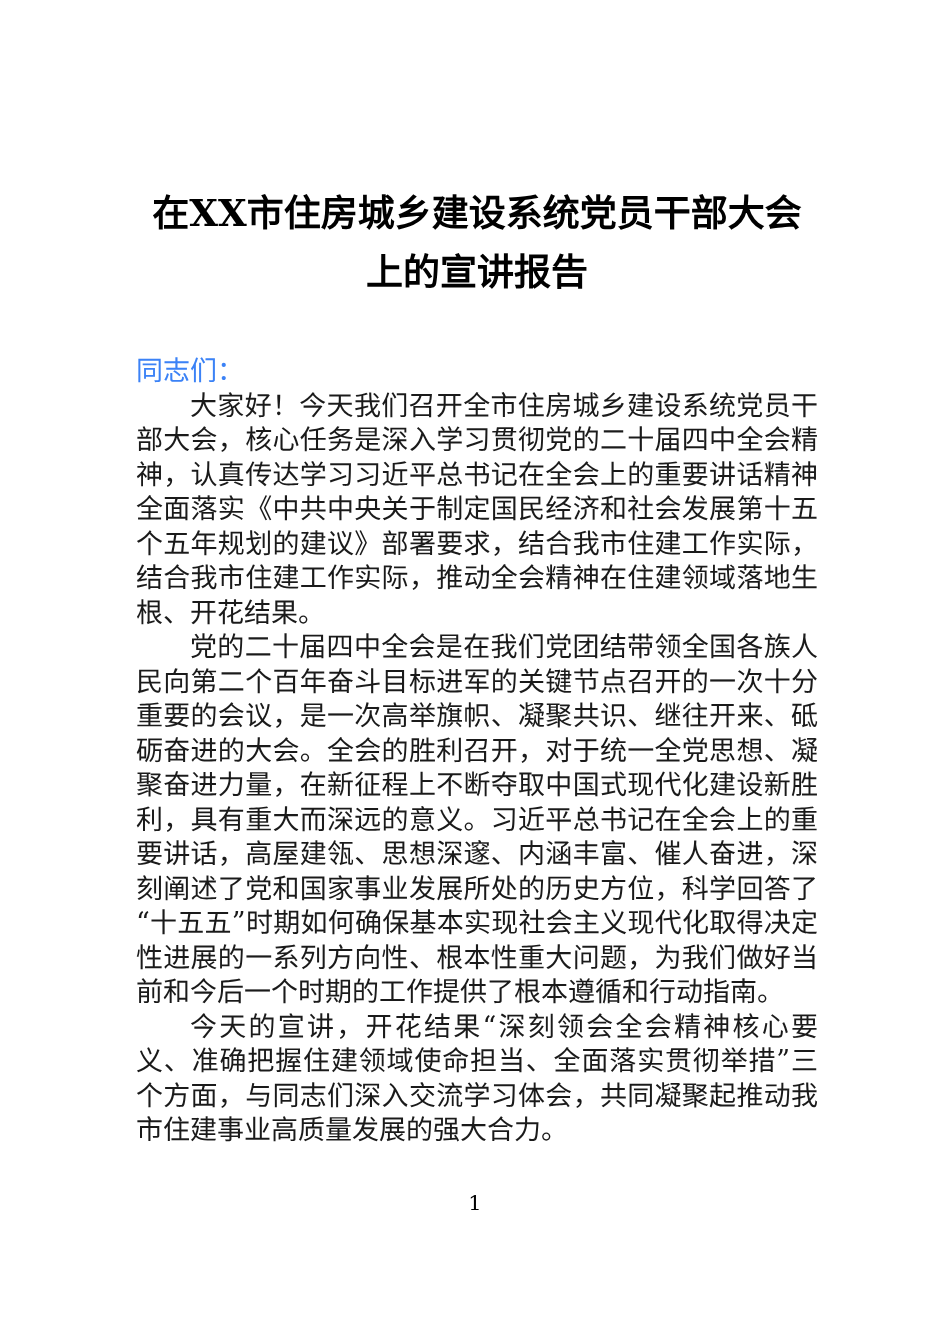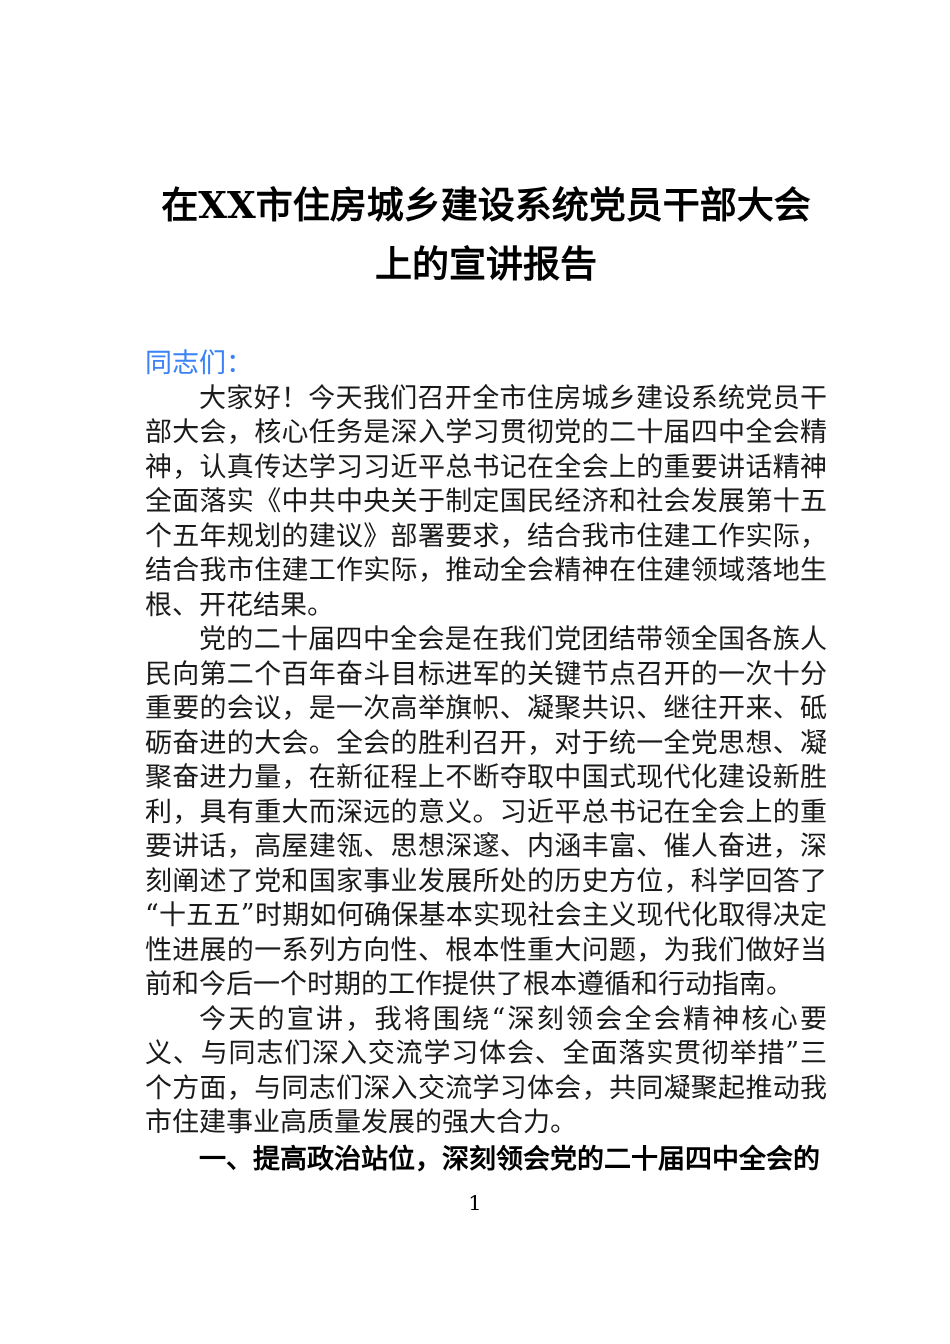--- a/index.html
+++ b/index.html
@@ -15,23 +15,22 @@
     height: 1344px;
     margin: 0 auto;
     background: #ffffff;
     box-sizing: border-box;
     overflow: hidden;
   }
 
   .page-body {
     position: absolute;
     left: 136px;
-    top: 8px;
+    top: 16px;
     width: 682px;
-    margin-left: 9px;
   }
 
   
   .doc-title {
     margin: 0;
     padding-top: 168px;
     font-family: "DejaVu Serif", "Liberation Serif", serif;
     font-weight: bold;
     font-size: 37px;
     line-height: 59px;
@@ -100,21 +99,20 @@
   <div class="page-body">
 
     <h1 class="doc-title">在XX市住房城乡建设系统党员干部大会上的宣讲报告</h1>
 
     <p class="salutation">同志们：</p>
 
     <p class="para">大家好！今天我们召开全市住房城乡建设系统党员干部大会，核心任务是深入学习贯彻党的二十届四中全会精神，认真传达学习习近平总书记在全会上的重要讲话精神全面落实《中共中央关于制定国民经济和社会发展第十五个五年规划的建议》部署要求，结合我市住建工作实际，结合我市住建工作实际，推动全会精神在住建领域落地生根、开花结果。</p>
 
     <p class="para">党的二十届四中全会是在我们党团结带领全国各族人民向第二个百年奋斗目标进军的关键节点召开的一次十分重要的会议，是一次高举旗帜、凝聚共识、继往开来、砥砺奋进的大会。全会的胜利召开，对于统一全党思想、凝聚奋进力量，在新征程上不断夺取中国式现代化建设新胜利，具有重大而深远的意义。习近平总书记在全会上的重要讲话，高屋建瓴、思想深邃、内涵丰富、催人奋进，深刻阐述了党和国家事业发展所处的历史方位，科学回答了“十五五”时期如何确保基本实现社会主义现代化取得决定性进展的一系列方向性、根本性重大问题，为我们做好当前和今后一个时期的工作提供了根本遵循和行动指南。</p>
 
-    <p class="para">今天的宣讲，我将围绕“深刻领会全会精神核心要义、与同志们深入交流学习体会、全面落实贯彻举措”三个方面，与同志们深入交流学习体会，共同凝聚起推动我市住建事业高质量发展的强大合力。</p>
+    <p class="para">今天的宣讲，开花结果“深刻领会全会精神核心要义、准确把握住建领域使命担当、全面落实贯彻举措”三个方面，与同志们深入交流学习体会，共同凝聚起推动我市住建事业高质量发展的强大合力。</p>
 
-    <p class="section-heading">一、提高政治站位，深刻领会党的二十届四中全会的</p>
 
   </div>
 
   <div class="page-number">1</div>
 
 </div>
 
 </body></html>

